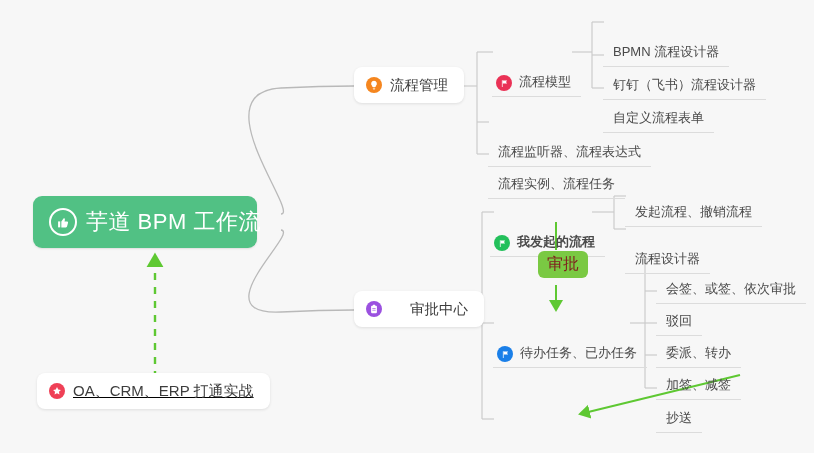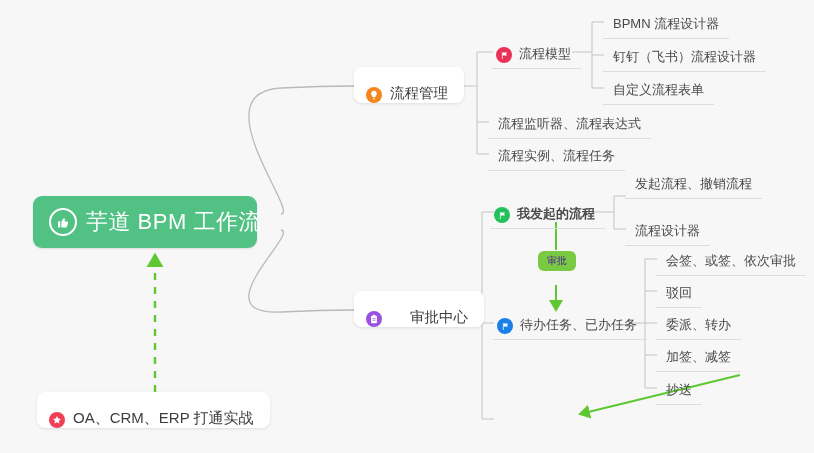--- a/index.html
+++ b/index.html
@@ -27,49 +27,50 @@
   }
   .root .label{
     color:#ffffff;font-size:22px;letter-spacing:.5px;margin-left:9px;
   }
 
   
   .card{
     background:#ffffff;
     border-radius:8px;
     height:36px;
-    display:flex;align-items:flex-end;
+    display:flex;align-items:center;
     padding:0 16px 0 12px;
     box-shadow:0 1px 3px rgba(0,0,0,.10);
   }
   .card .label{font-size:14.5px;color:#3d3d3d;margin-left:8px;}
 
   #n-flow-mgmt{left:354px;top:67px;}
   #n-approve-center{left:354px;top:291px;gap:20px;}
-  #n-integration{left:37px;top:392px;}
+  #n-integration{left:37px;top:373px;text-decoration:underline;}
   #n-integration .label{font-size:15px;color:#3d3d3d;}
 
   
   .leaf{
     position:absolute;
     font-size:13px;color:#4a4a4a;
     padding:3px 10px 5px 10px;
     border-bottom:1px solid #dcdcdc;
     white-space:nowrap;
     background:transparent;
+    margin-top:28px;
   }
   .leaf.withicon{padding-left:4px;display:flex;align-items:flex-end;}
   .leaf.withicon .label{margin-left:7px;}
 
   
   .tag{
     position:absolute;
     background:#7ac943;
-    color:#4c1d95;
-    font-size:10px;
+    color:#7f1d1d;
+    font-size:16px;
     border-radius:6px;
     padding:4px 9px 5px 9px;
     line-height:1.1;
   }
 
   
   .ic{
     width:16px;height:16px;border-radius:50%;
     display:inline-flex;align-items:center;justify-content:center;
     flex:0 0 auto;

